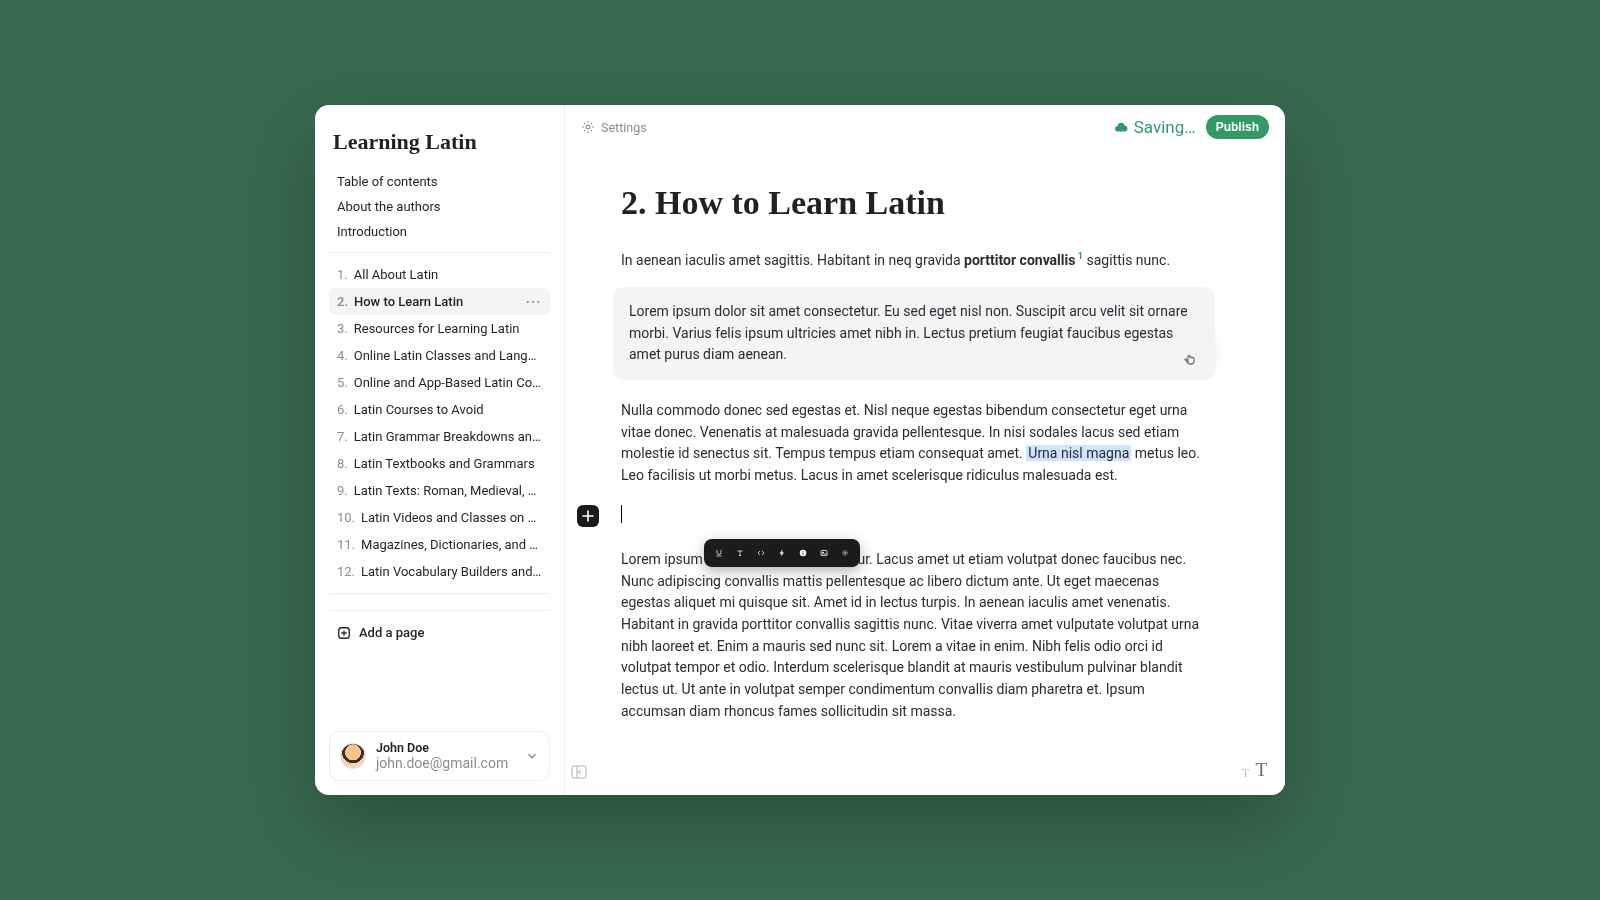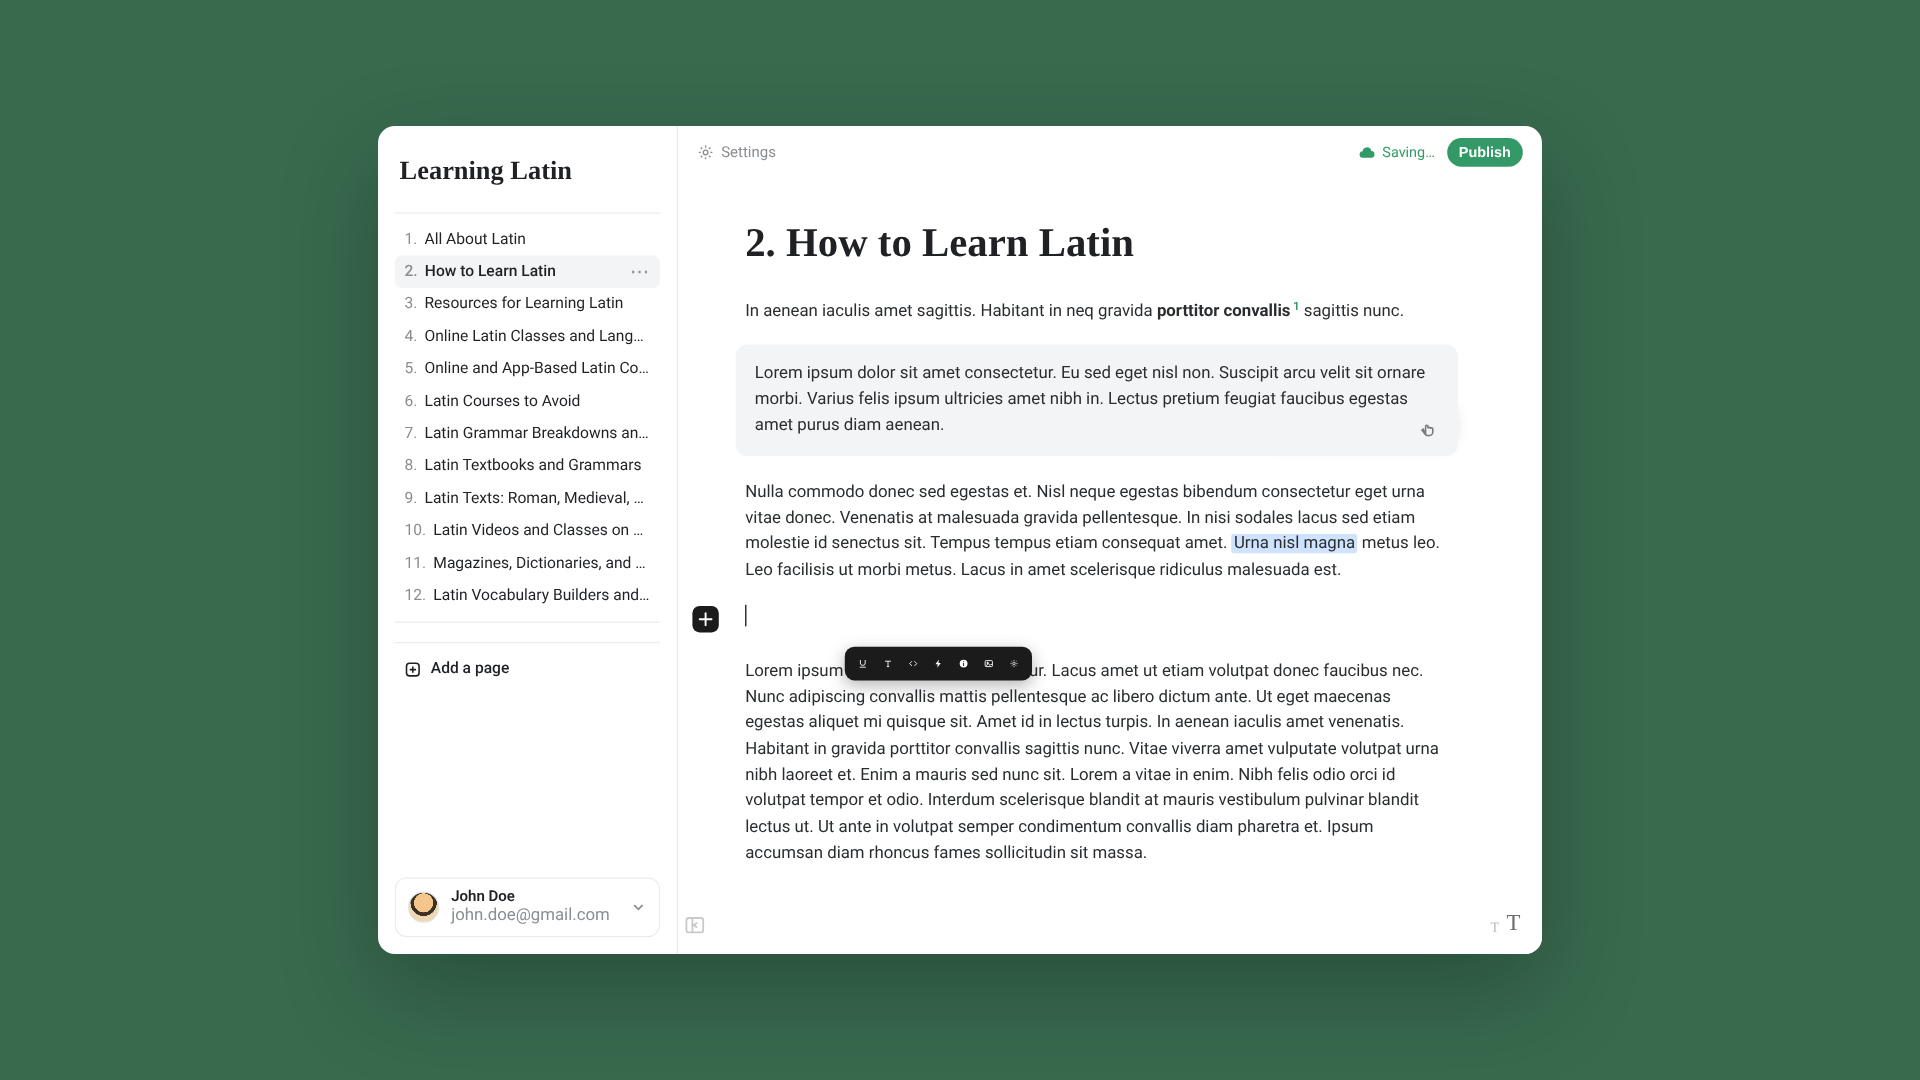--- a/index.html
+++ b/index.html
@@ -112,21 +112,21 @@
     flex:1;display:flex;flex-direction:column;min-width:0;position:relative;
   }
   .topbar{
     display:flex;align-items:center;gap:10px;
     padding:10px 16px;
     font-size:12.5px;
   }
   .topbar-left{display:flex;align-items:center;gap:6px;color:var(--muted);cursor:pointer;}
   .topbar-left svg{width:14px;height:14px;}
   .topbar-gap{flex:1;}
-  .saving{display:flex;align-items:center;gap:6px;color:var(--green-accent);font-size:12px;}
+  .saving{display:flex;align-items:center;gap:6px;color:var(--green-accent);font-size:17px;}
   .saving svg{width:14px;height:14px;}
   .publish{
     background:var(--green-accent);color:#fff;border:none;
     border-radius:999px;padding:5px 10px;font-size:12px;font-weight:600;cursor:pointer;
   }
   .content{
     position:relative;
     flex:1;overflow:hidden;
     padding:28px 78px 0 56px;
     line-height:1.55;
@@ -190,20 +190,31 @@
   svg.i{width:14px;height:14px;display:block;}
 </style>
 </head>
 <body>
 
 <div class="app" data-name="app-window">
 
   <aside class="sidebar" data-name="sidebar">
     <h1 data-name="app-title">Learning Latin</h1>
 
+    <div data-name="sidebar-front-group">
+      <div class="front-link" data-name="sidebar-link-toc">
+          <span>Table of contents</span>
+        </div>
+      <div class="front-link" data-name="sidebar-link-authors">
+          <span>About the authors</span>
+        </div>
+      <div class="front-link" data-name="sidebar-link-intro">
+          <span>Introduction</span>
+        </div>
+    </div>
     <hr class="sep" data-name="divider">
 
     <nav id="chapter-list" data-name="chapter-list">
         <div class="side-num-link" data-name="chapter-item">
           <span class="side-num" data-name="chapter-number">1.</span>
           <span class="label" data-name="chapter-label">All About Latin</span>
         </div>
         <div class="side-num-link active" data-name="chapter-item">
           <span class="side-num" data-name="chapter-number">2.</span>
           <span class="label" data-name="chapter-label">How to Learn Latin</span>

